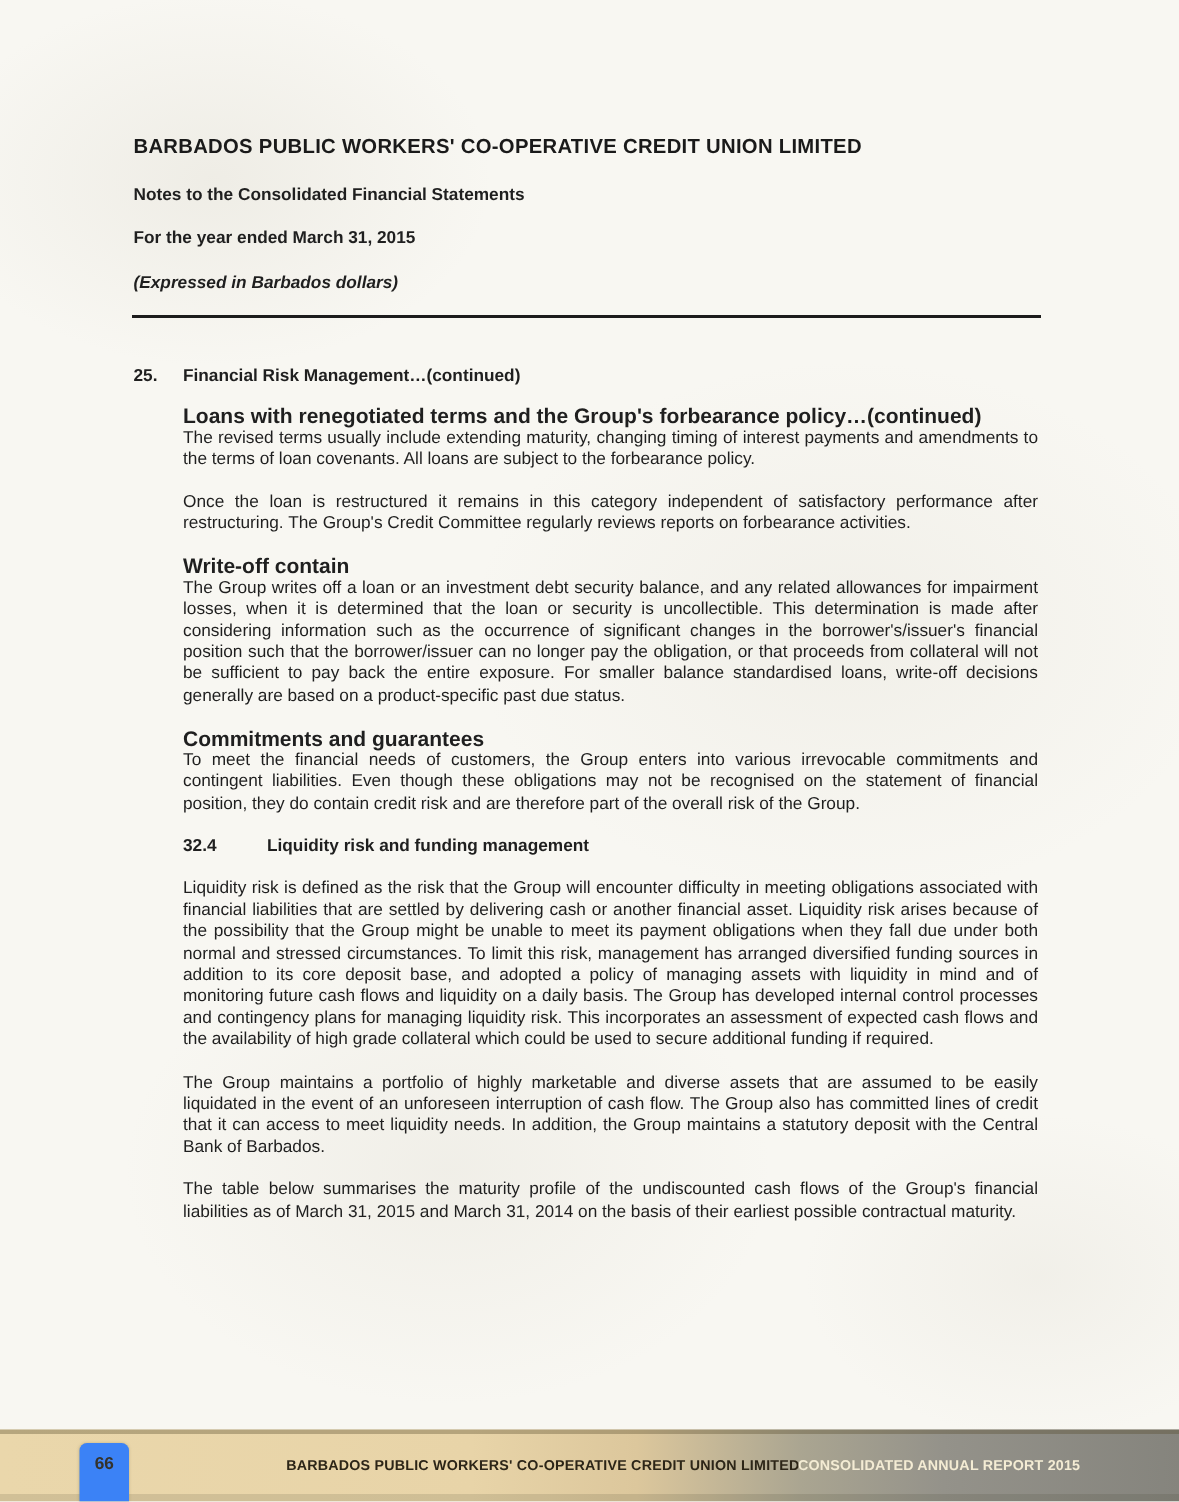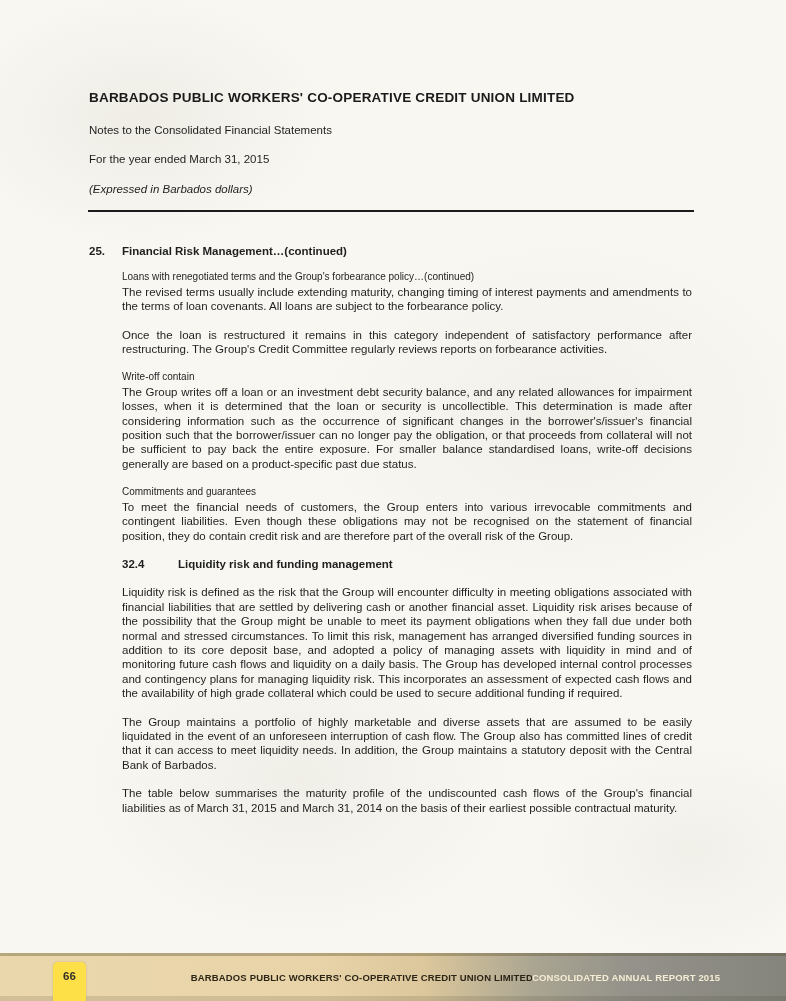--- a/index.html
+++ b/index.html
@@ -37,20 +37,21 @@
   .doc-title {
     font-size: 13.5px;
     font-weight: bold;
     letter-spacing: 0.2px;
     margin: 0 0 19px 0;
     color: #1a1a1a;
   }
   .doc-line {
     font-size: 11.5px;
     margin: 0 0 17px 0;
+    font-weight: bold;
   }
   .doc-line.period { margin-bottom: 18px; }
   .doc-line.currency {
     font-style: italic;
     margin-bottom: 15px;
   }
   .rule {
     height: 2px;
     background: #1c1c1c;
     border: 0;
@@ -71,22 +72,22 @@
   .sec-row.level2 { margin: 0 0 12px 33px; }
   .sec-row.level2 .sec-num { width: 56px; }
   .sec-row.mb14 { margin-bottom: 14px; }
 
   .block {
     margin: 0 0 14px 33px;
     width: 570px;
   }
   .block:last-child { margin-bottom: 0; }
   .block h3 {
-    font-size: 10px;
-    font-weight: normal;
+    font-size: 14px;
+    font-weight: bold;
     margin: 0;
     line-height: 14.4px;
   }
   .block p {
     margin: 0;
     text-align: justify;
   }
 
   
   .footer-bar {
@@ -112,21 +113,21 @@
     left: 0; bottom: 0;
     width: 100%; height: 5px;
     background: rgba(60, 55, 35, 0.14);
   }
   .page-tab {
     position: absolute;
     left: 53px;
     top: 962px;
     width: 33px;
     height: 39px;
-    background: #fde047;
+    background: #3b82f6;
     border-radius: 5px 5px 0 0;
     box-shadow: 0 0 2px rgba(120,105,60,0.35);
     text-align: center;
     font-size: 11.5px;
     font-weight: bold;
     color: #35322a;
     line-height: 28px;
     z-index: 2;
   }
   .footer-org {

